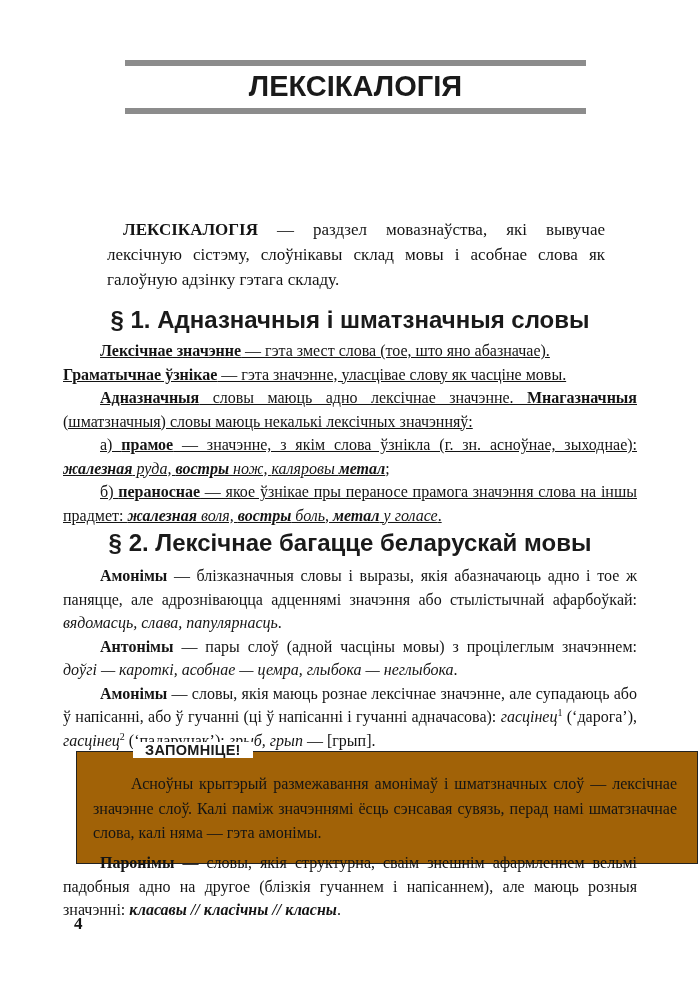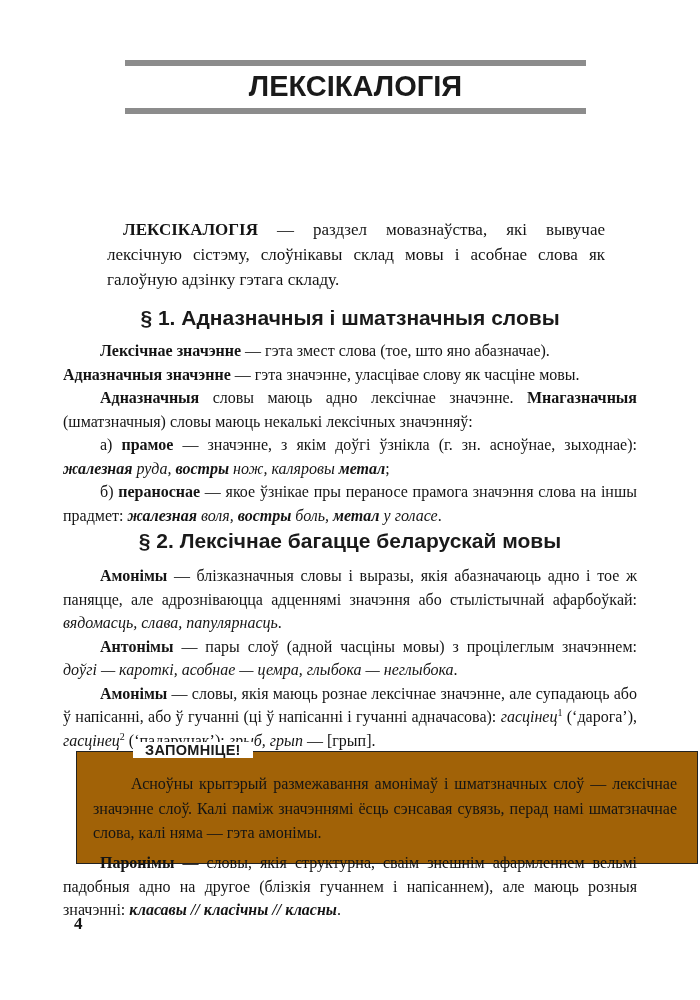--- a/index.html
+++ b/index.html
@@ -59,33 +59,33 @@
 
   
   .section-heading {
     position: absolute;
     left: 63px;
     width: 574px;
     margin: 0;
     text-align: center;
     font-family: "Liberation Sans", sans-serif;
     font-weight: bold;
-    font-size: 21px;
+    font-size: 24px;
     color: #1a1a1a;
   }
   .heading-1 { top: 306px; }
   .heading-2 { top: 529px; }
 
   
   .body-block {
     position: absolute;
     left: 63px;
     width: 574px;
   }
-  .block-1 { top: 339px; }
+  .block-1 { top: 339px; text-decoration: underline; }
   .block-2 { top: 564px; }
   .block-3 { top: 851px; }
   .para {
     margin: 0;
     font-size: 16px;
     line-height: 23.5px;
     text-align: justify;
     text-indent: 37px;
   }
   .para.no-indent { text-indent: 0; }
@@ -143,23 +143,23 @@
   <div class="rule rule-top"></div>
   <h1 class="chapter-title">ЛЕКСІКАЛОГІЯ</h1>
   <div class="rule rule-bottom"></div>
 
   <p class="intro"><span class="seg-b">ЛЕКСІКАЛОГІЯ</span><span> — раздзел мовазнаўства, які вывучае лексічную сістэму, слоўнікавы склад мовы і асобнае слова як галоўную адзінку гэтага складу.</span></p>
 
   <h2 class="section-heading heading-1">§ 1. Адназначныя і шматзначныя словы</h2>
 
   <div class="body-block block-1">
     <p class="para"><span class="seg-b">Лексічнае значэнне</span><span> — гэта змест слова (тое, што яно абазначае).</span></p>
-    <p class="para no-indent"><span class="seg-b">Адназначныя значэнне</span><span> — гэта значэнне, уласцівае слову як часціне мовы.</span></p>
+    <p class="para no-indent"><span class="seg-b">Граматычнае ўзнікае</span><span> — гэта значэнне, уласцівае слову як часціне мовы.</span></p>
     <p class="para"><span class="seg-b">Адназначныя</span><span> словы маюць адно лексічнае значэнне. </span><span class="seg-b">Мнагазначныя</span><span> (шматзначныя) словы маюць некалькі лексічных значэнняў:</span></p>
-    <p class="para"><span>а) </span><span class="seg-b">прамое</span><span> — значэнне, з якім доўгі ўзнікла (г. зн. асноўнае, зыходнае): </span><span class="seg-bi">жалезная</span><span class="seg-i"> руда, </span><span class="seg-bi">востры</span><span class="seg-i"> нож, </span><span class="seg-i">каляровы </span><span class="seg-bi">метал</span><span>;</span></p>
+    <p class="para"><span>а) </span><span class="seg-b">прамое</span><span> — значэнне, з якім слова ўзнікла (г. зн. асноўнае, зыходнае): </span><span class="seg-bi">жалезная</span><span class="seg-i"> руда, </span><span class="seg-bi">востры</span><span class="seg-i"> нож, </span><span class="seg-i">каляровы </span><span class="seg-bi">метал</span><span>;</span></p>
     <p class="para"><span>б) </span><span class="seg-b">пераноснае</span><span> — якое ўзнікае пры пераносе прамога значэння слова на іншы прадмет: </span><span class="seg-bi">жалезная</span><span class="seg-i"> воля, </span><span class="seg-bi">востры</span><span class="seg-i"> боль, </span><span class="seg-bi">метал</span><span class="seg-i"> у голасе</span><span>.</span></p>
   </div>
 
   <h2 class="section-heading heading-2">§ 2. Лексічнае багацце беларускай мовы</h2>
 
   <div class="body-block block-2">
     <p class="para"><span class="seg-b">Амонімы</span><span> — блізказначныя словы і выразы, якія абазначаюць адно і тое ж паняцце, але адрозніваюцца адценнямі значэння або стылістычнай афарбоўкай: </span><span class="seg-i">вядомасць, слава, папулярнасць</span><span>.</span></p>
     <p class="para"><span class="seg-b">Антонімы</span><span> — пары слоў (адной часціны мовы) з процілеглым значэннем: </span><span class="seg-i">доўгі — кароткі, асобнае — цемра, глыбока — неглыбока</span><span>.</span></p>
     <p class="para"><span class="seg-b">Амонімы</span><span> — словы, якія маюць рознае лексічнае значэнне, але супадаюць або ў напісанні, або ў гучанні (ці ў напісанні і гучанні адначасова): </span><span class="seg-i">гасцінец</span><sup>1</sup><span> (‘дарога’), </span><span class="seg-i">гасцінец</span><sup>2</sup><span> (‘падарунак’); </span><span class="seg-i">грыб, грып</span><span> — [грып].</span></p>
   </div>

